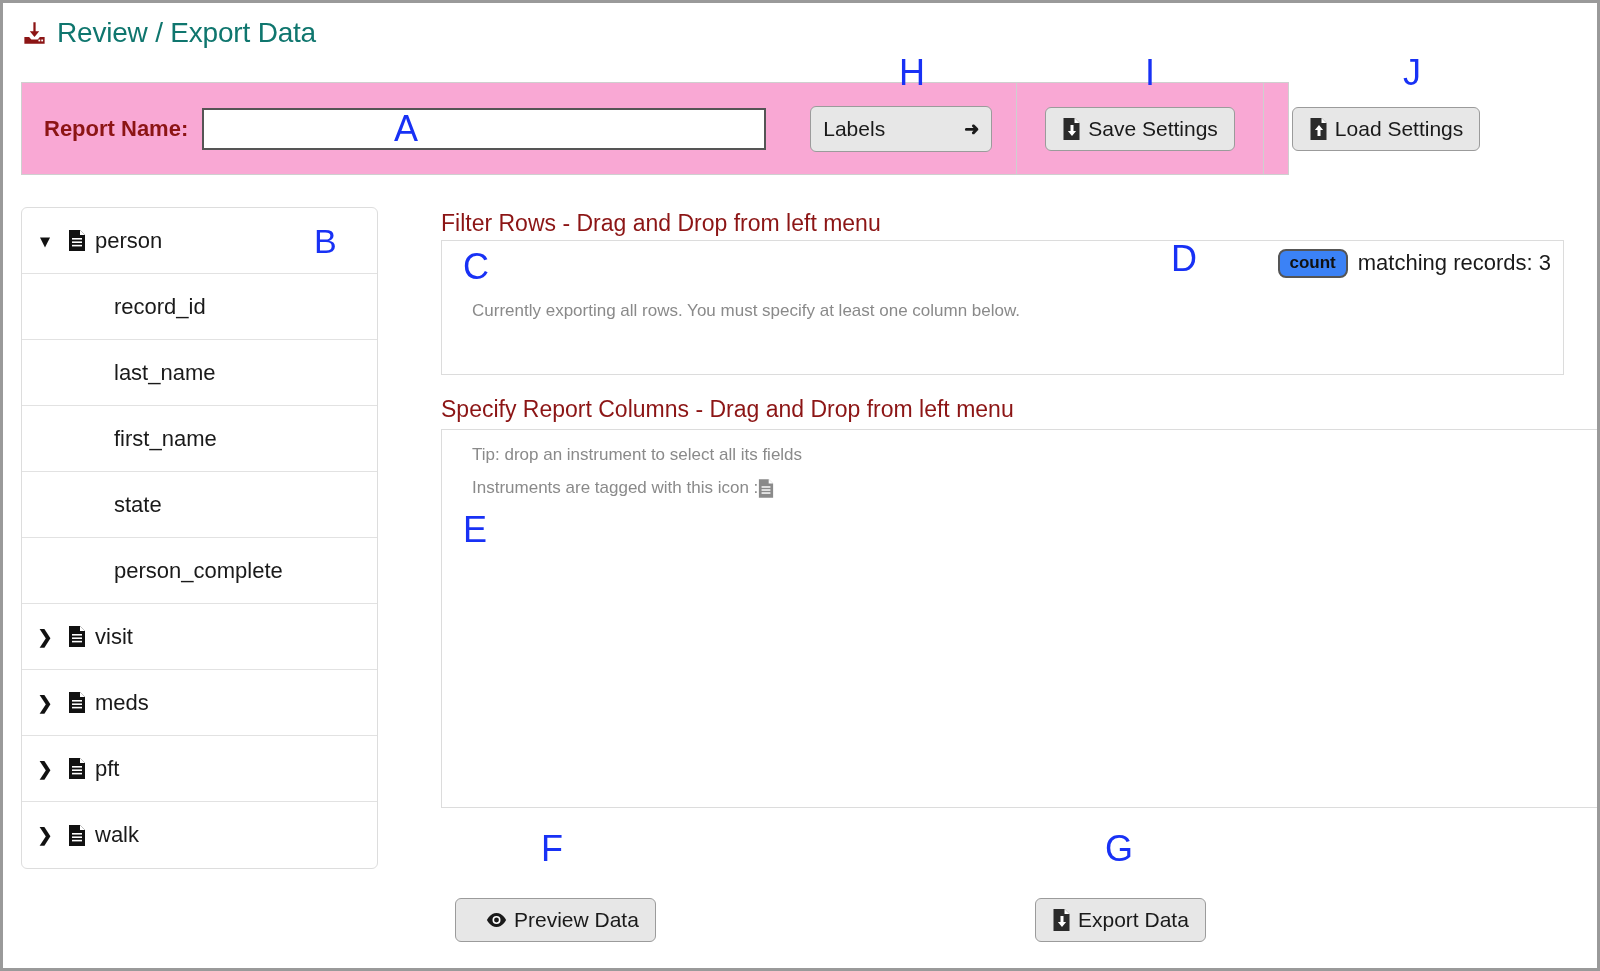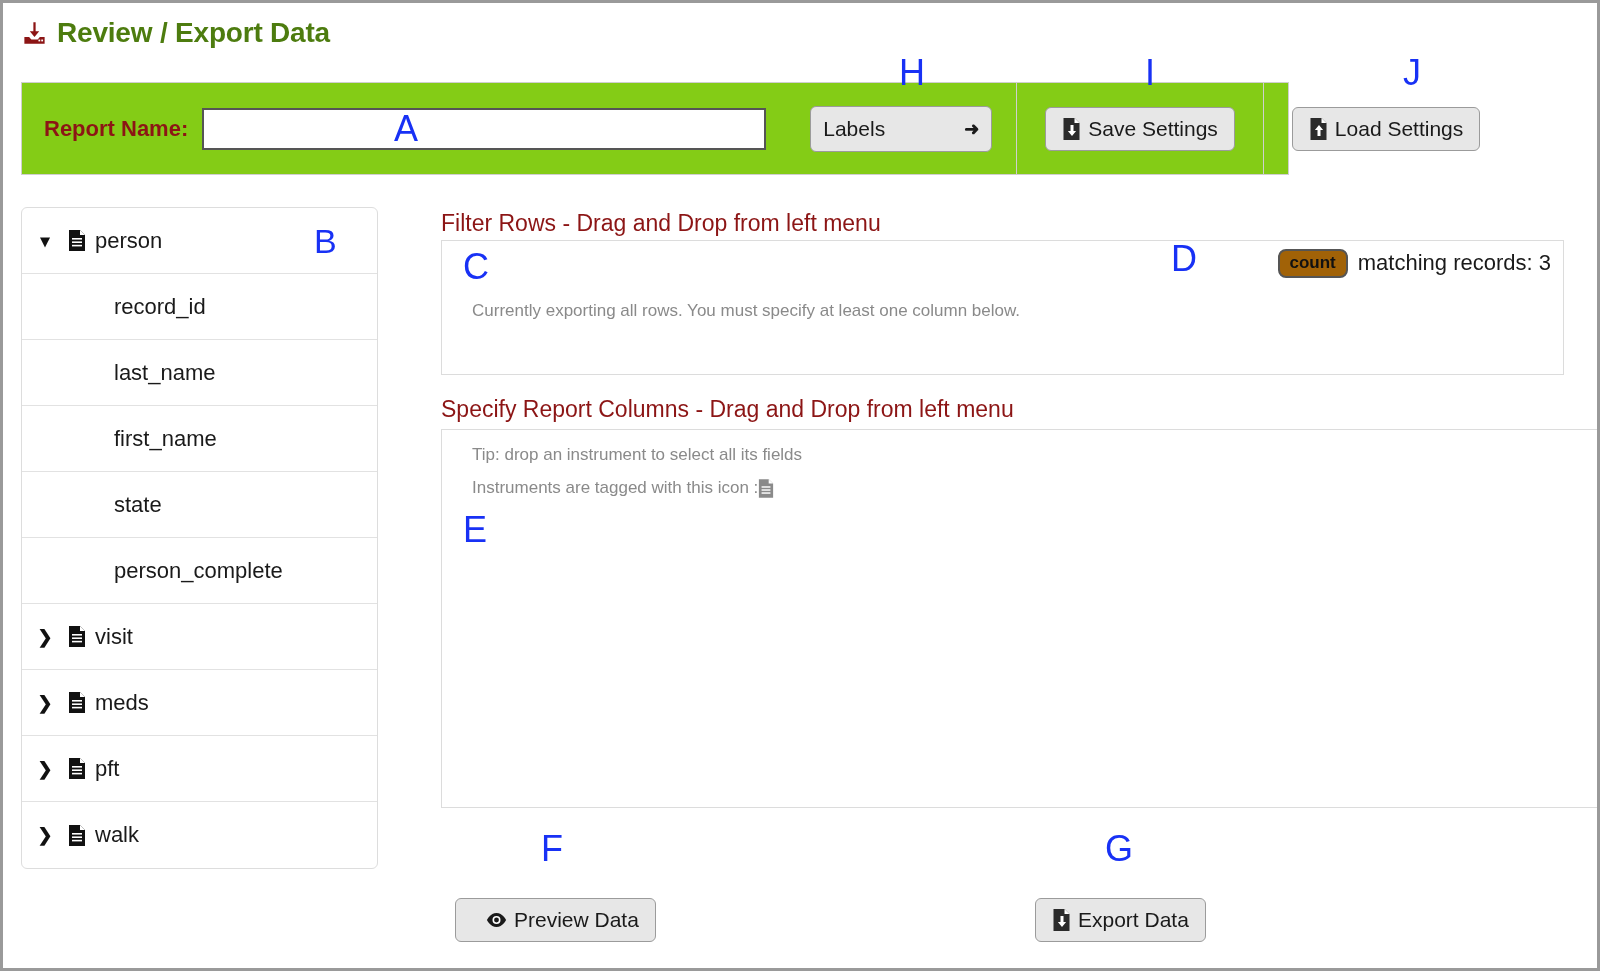--- a/index.html
+++ b/index.html
@@ -21,37 +21,37 @@
   }
 
   
   .page-title {
     position: absolute;
     left: 18px;
     top: 14px;
     display: flex;
     align-items: center;
     gap: 9px;
-    color: #4d7c0f;
+    color: #0f766e;
     font-size: 28px;
-    font-weight: bold;
+    font-weight: normal;
     letter-spacing: -0.2px;
     white-space: nowrap;
   }
   .title-icon svg { display: block; }
 
   
   .settings-bar {
     position: absolute;
     left: 18px;
     top: 79px;
     width: 1268px;
     height: 93px;
     box-sizing: border-box;
-    background: #84cc16;
+    background: #f9a8d4;
     border: 1px solid #cfcfcf;
     display: flex;
     align-items: center;
   }
   .cell-name {
     display: flex;
     align-items: center;
     height: 100%;
     padding-left: 22px;
   }
@@ -195,21 +195,21 @@
     right: 12px;
     top: 8px;
     display: flex;
     align-items: center;
     gap: 10px;
     white-space: nowrap;
   }
   .count-badge {
     border: 2px solid #555555;
     border-radius: 8px;
-    background: #a16207;
+    background: #3b82f6;
     font-size: 17px;
     font-weight: bold;
     color: #111;
     padding: 3px 10px;
     cursor: pointer;
     line-height: 1.1;
   }
   .count-text {
     font-size: 22px;
     color: #1a1a1a;

